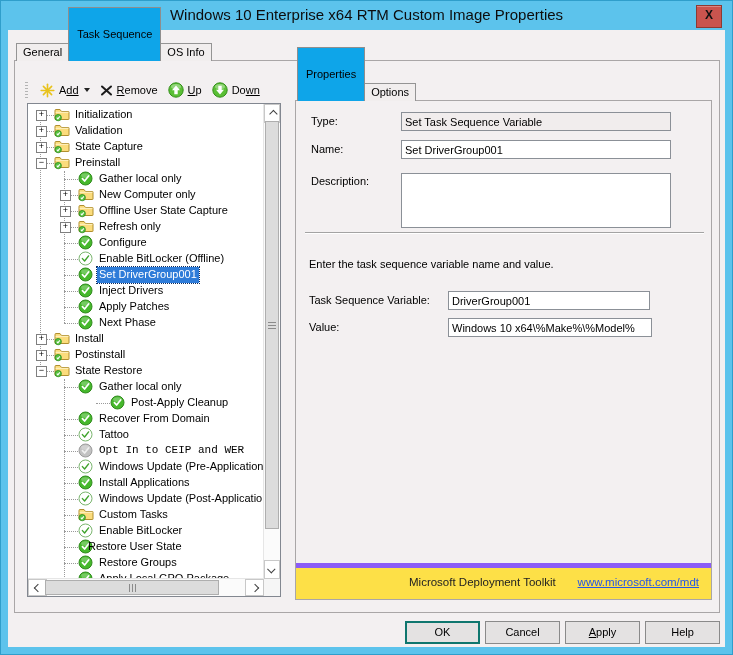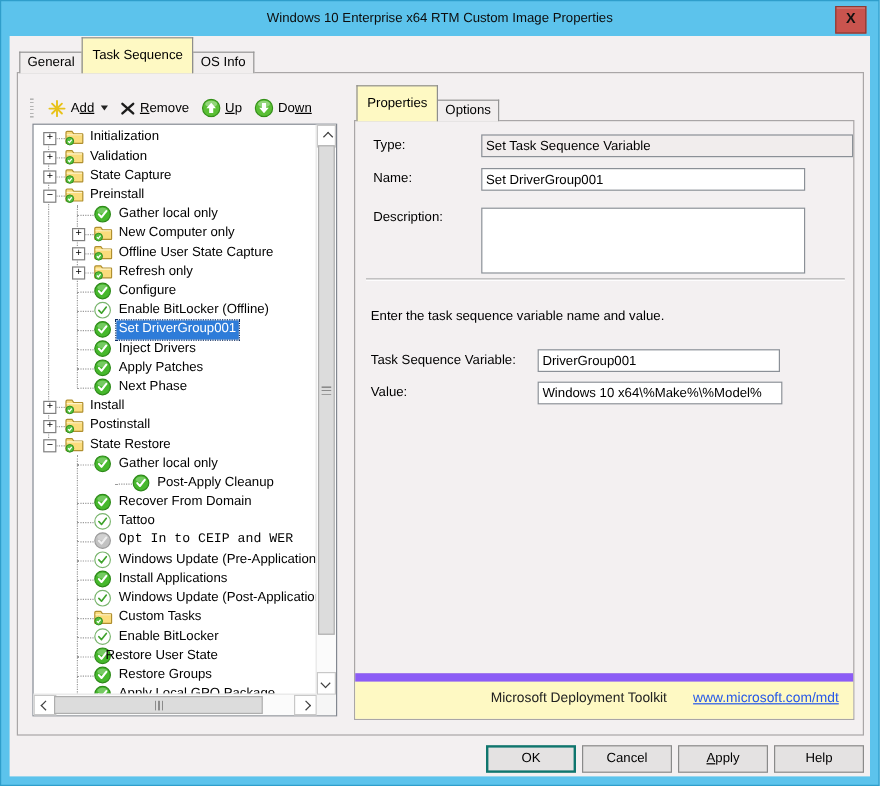--- a/index.html
+++ b/index.html
@@ -1,30 +1,30 @@
 <!DOCTYPE html>
 <html><head>
 <meta charset="utf-8">
 <style>
   html,body{margin:0;padding:0}
   body{width:733px;height:655px;position:relative;overflow:hidden;
        font-family:"Liberation Sans",sans-serif;font-size:11px;color:#000;
        background:#5cc3ec;box-shadow:inset 0 0 0 1px #2f9ecb}
   
   .titlebar{position:absolute;left:0;top:0;width:100%;height:30px;text-align:center}
-  .title{line-height:30px;font-size:11px;color:#0d0d0d}
+  .title{line-height:30px;font-size:15px;color:#0d0d0d}
   .close-btn{position:absolute;top:5px;right:11px;width:24px;height:21px;background:#c9544e;
              border:1px solid #8d3a33;box-shadow:inset 0 1px 0 rgba(255,255,255,.3);
              font-weight:bold;font-size:12px;line-height:19px;text-align:center;color:#111;cursor:pointer}
   .client{position:absolute;left:8px;top:30px;width:717px;height:617px;background:#f3f0f1}
   
   #main-tabs{position:absolute;left:16px;top:40px;display:flex;align-items:flex-end;z-index:3;height:21px}
   .tab{height:17px;line-height:17px;padding:0 6px;background:#f1eeee;border:1px solid #949494;
        border-bottom:none;margin-right:-1px;cursor:pointer;white-space:nowrap}
-  .tab.active{height:21px;line-height:20px;padding:4px 8px;background:#fef9c3;border-color:#8e8e8e;z-index:2}
+  .tab.active{height:21px;line-height:20px;padding:16px 8px;background:#0ea5e9;border-color:#8e8e8e;z-index:2}
   .tabpage{position:absolute;left:14px;top:60px;width:704px;height:551px;background:#f3f0f1;border:1px solid #a9a6a7}
   
   #toolbar{position:absolute;left:25px;top:80px;height:20px;display:flex;align-items:center;z-index:2}
   .tgrip{width:3px;height:16px;margin-right:7px;
          background:repeating-linear-gradient(to bottom,#b4b4b4 0 1px,transparent 1px 3px)}
   .tbtn{display:flex;align-items:center;gap:4px;padding:2px 5px;cursor:pointer;white-space:nowrap}
   .tbtn u{text-decoration:underline}
   .caret{width:0;height:0;border-left:3.5px solid transparent;border-right:3.5px solid transparent;
          border-top:4px solid #222;margin-left:1px}
   
@@ -62,21 +62,21 @@
   
   #panel-tabs{position:absolute;left:297px;top:80px;display:flex;align-items:flex-end;z-index:3;height:21px}
   .panel{position:absolute;left:295px;top:100px;width:415px;height:498px;background:#f3f0f1;border:1px solid #a9a6a7}
   .plbl{position:absolute;white-space:nowrap}
   .pin{position:absolute;border:1px solid #8b9097;background:#fff;font-family:"Liberation Sans",sans-serif;
        font-size:11px;padding:0 3px;box-sizing:border-box;height:19px}
   .pin.ro{background:#f1eded}
   textarea.pin{height:55px;resize:none;padding:2px 3px}
   .divider{position:absolute;left:9px;right:7px;top:131px;height:0;border-top:1px solid #a3a3a3;border-bottom:1px solid #fff}
   .instruction{position:absolute;left:13px;top:157px;white-space:nowrap}
-  .panel-footer{position:absolute;left:0;right:0;bottom:0;height:31px;background:#fef9c3;border-top:7px solid #8b5cf6}
+  .panel-footer{position:absolute;left:0;right:0;bottom:0;height:31px;background:#fde047;border-top:5px solid #8b5cf6}
   .footer-text{position:absolute;left:113px;top:8px;color:#222;font-size:11.5px}
   .footer-link{position:absolute;right:12px;top:8px;color:#2456e8;text-decoration:underline;cursor:pointer;font-size:11.5px}
   
   .dlg-btn{position:absolute;top:621px;width:75px;height:23px;background:#e4e2e2;border:1px solid #8a8a8a;
            text-align:center;line-height:21px;cursor:pointer;box-sizing:border-box}
   .dlg-btn.default{border:2px solid #0f766e;line-height:19px}
   .dlg-btn u{text-decoration:underline}
 </style>
 </head>
 <body>
@@ -464,21 +464,21 @@
   </div>
   <div class="scorner"></div>
 </div>
 
 <div id="panel-tabs">
     <div class="tab active">Properties</div>
     <div class="tab">Options</div>
   </div>
 <div class="panel">
   <span class="plbl" style="left:15px;top:14px">Type:</span>
-  <input class="pin ro" style="left: 105px; top: 11px; width: 310px;" readonly="" value="Set Task Sequence Variable">
+  <input class="pin ro" style="left: 105px; top: 11px; width: 270px;" readonly="" value="Set Task Sequence Variable">
   <span class="plbl" style="left:15px;top:42px">Name:</span>
   <input class="pin" style="left: 105px; top: 39px; width: 270px;" value="Set DriverGroup001">
   <span class="plbl" style="left:15px;top:74px">Description:</span>
   <textarea class="pin" style="left: 105px; top: 72px; width: 270px;"></textarea>
   <div class="divider"></div>
   <div class="instruction">Enter the task sequence variable name and value.</div>
   <span class="plbl" style="left:13px;top:193px">Task Sequence Variable:</span>
   <input class="pin" style="left: 152px; top: 190px; width: 202px;" value="DriverGroup001">
   <span class="plbl" style="left:13px;top:220px">Value:</span>
   <input class="pin" style="left: 152px; top: 217px; width: 204px;" value="Windows 10 x64\%Make%\%Model%">

